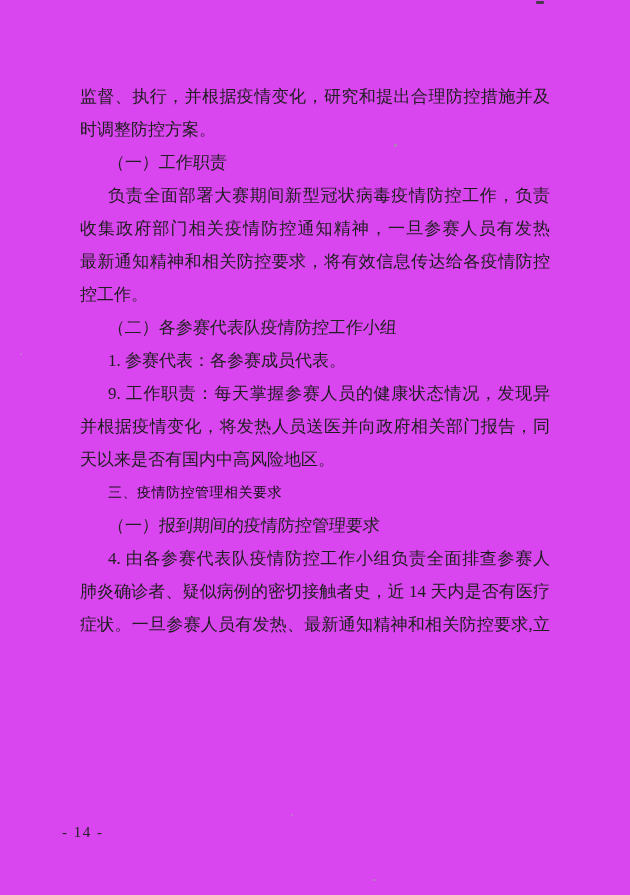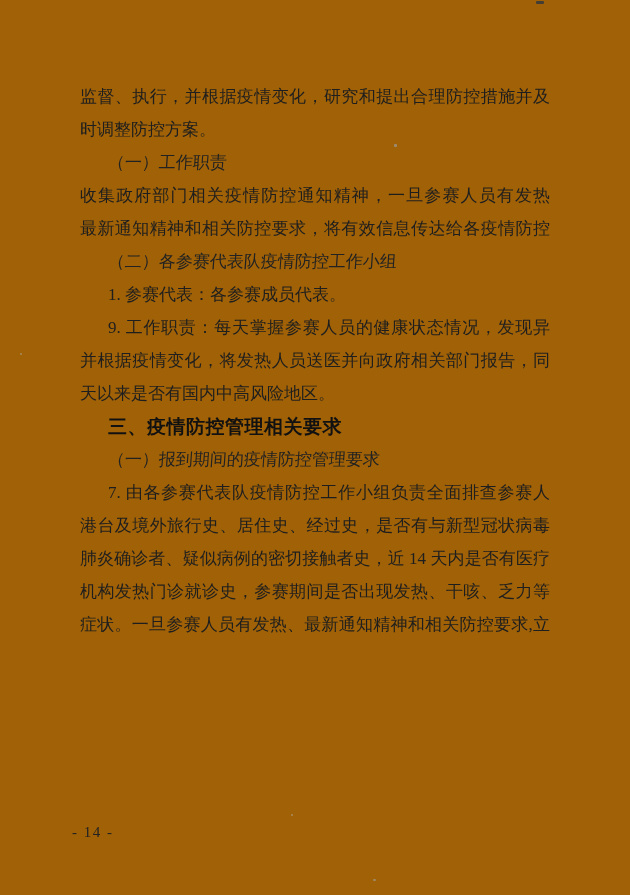--- a/index.html
+++ b/index.html
@@ -12,21 +12,21 @@
     height: 895px;
     position: relative;
     overflow: hidden;
     font-family: "Liberation Serif", "DejaVu Serif", serif;
   }
   .page {
     position: absolute;
     left: 0; top: 0;
     width: 630px;
     height: 895px;
-    background: #a16207;
+    background: #d946ef;
   }
   .textblock {
     position: absolute;
     left: 80px;
     top: 80px;
     width: 470px;
   }
   .line {
     height: 33px;
     line-height: 33px;
@@ -39,61 +39,61 @@
     text-align: justify;
     text-align-last: justify;
   }
   .line.kaiti {
     transform: skewX(-4deg);
     transform-origin: left center;
     color: #222222;
   }
   .line.heading {
     font-family: "Liberation Sans", "DejaVu Sans", sans-serif;
-    font-weight: bold;
-    font-size: 19px;
+    font-weight: normal;
+    font-size: 14px;
     color: #111111;
     letter-spacing: 0.5px;
   }
   .pagenum {
     position: absolute;
-    left: 72px;
+    left: 62px;
     top: 824px;
     font-size: 15px;
     letter-spacing: 1.5px;
     color: #222222;
     font-family: "Liberation Serif", "DejaVu Serif", serif;
   }
   .speck {
     position: absolute;
     border-radius: 1px;
   }
 </style>
 </head>
 <body>
 
 <div class="page">
 
   <div class="textblock">
       <div class="line body j">监督、执行，并根据疫情变化，研究和提出合理防控措施并及</div>
       <div class="line body">时调整防控方案。</div>
       <div class="line kaiti ind">（一）工作职责</div>
+      <div class="line body ind j">负责全面部署大赛期间新型冠状病毒疫情防控工作，负责</div>
       <div class="line body j">收集政府部门相关疫情防控通知精神，一旦参赛人员有发热</div>
       <div class="line body j">最新通知精神和相关防控要求，将有效信息传达给各疫情防控</div>
+      <div class="line body">控工作。</div>
       <div class="line kaiti ind">（二）各参赛代表队疫情防控工作小组</div>
       <div class="line body ind">1. 参赛代表：各参赛成员代表。</div>
       <div class="line body ind j">9. 工作职责：每天掌握参赛人员的健康状态情况，发现异</div>
       <div class="line body j">并根据疫情变化，将发热人员送医并向政府相关部门报告，同时</div>
       <div class="line body">天以来是否有国内中高风险地区。</div>
       <div class="line heading ind">三、疫情防控管理相关要求</div>
       <div class="line kaiti ind">（一）报到期间的疫情防控管理要求</div>
-      <div class="line body ind j">7. 由各参赛代表队疫情防控工作小组负责全面排查参赛人</div>
-      <div class="line body j">港台及境外旅行史、居住史、经过史，是否有与新型冠状病毒</div>
+      <div class="line body ind j">4. 由各参赛代表队疫情防控工作小组负责全面排查参赛人</div>
       <div class="line body j">肺炎确诊者、疑似病例的密切接触者史，近 14 天内是否有医疗</div>
-      <div class="line body j">机构发热门诊就诊史，参赛期间是否出现发热、干咳、乏力等</div>
       <div class="line body j">症状。一旦参赛人员有发热、最新通知精神和相关防控要求,立即</div>
     </div>
 
   <div class="pagenum">- 14 -</div>
 
   <div>
       <div class="speck" style="left: 536px; top: 1px; width: 8px; height: 3px; background: rgb(58, 58, 58); opacity: 0.9;"></div>
       <div class="speck" style="left: 394px; top: 144px; width: 3px; height: 3px; background: rgb(154, 154, 154); opacity: 0.7;"></div>
       <div class="speck" style="left: 20px; top: 353px; width: 2px; height: 2px; background: rgb(176, 176, 176); opacity: 0.5;"></div>
       <div class="speck" style="left: 291px; top: 814px; width: 2px; height: 2px; background: rgb(181, 181, 181); opacity: 0.5;"></div>

